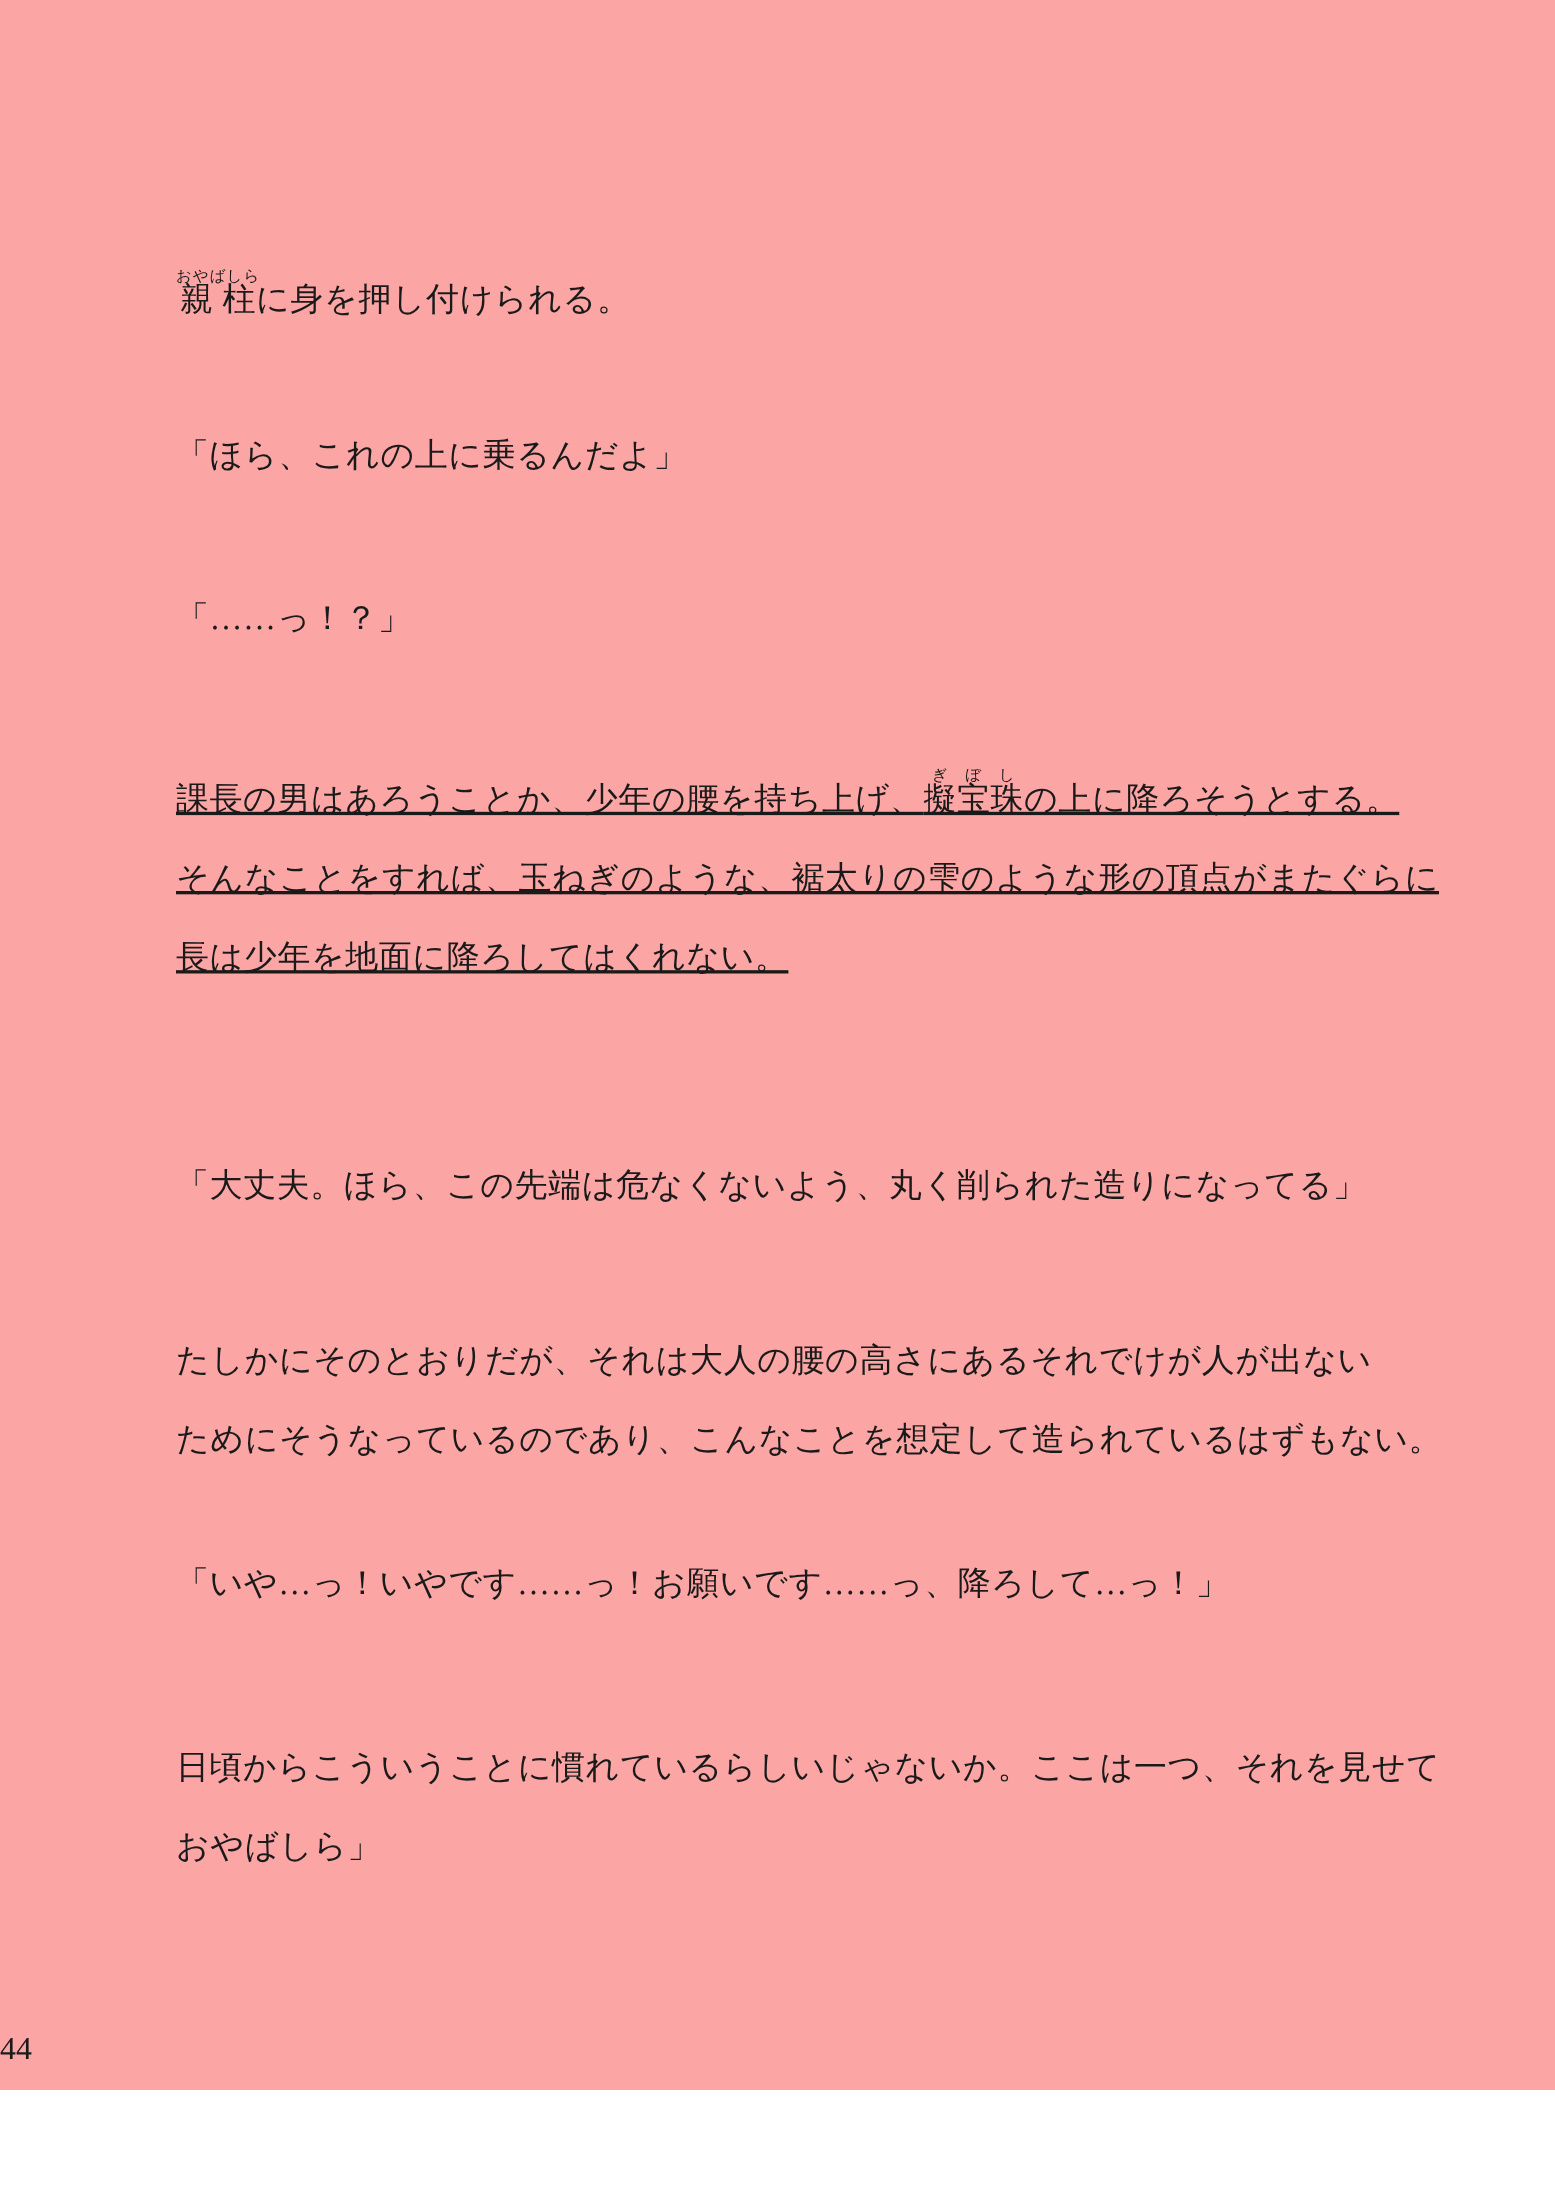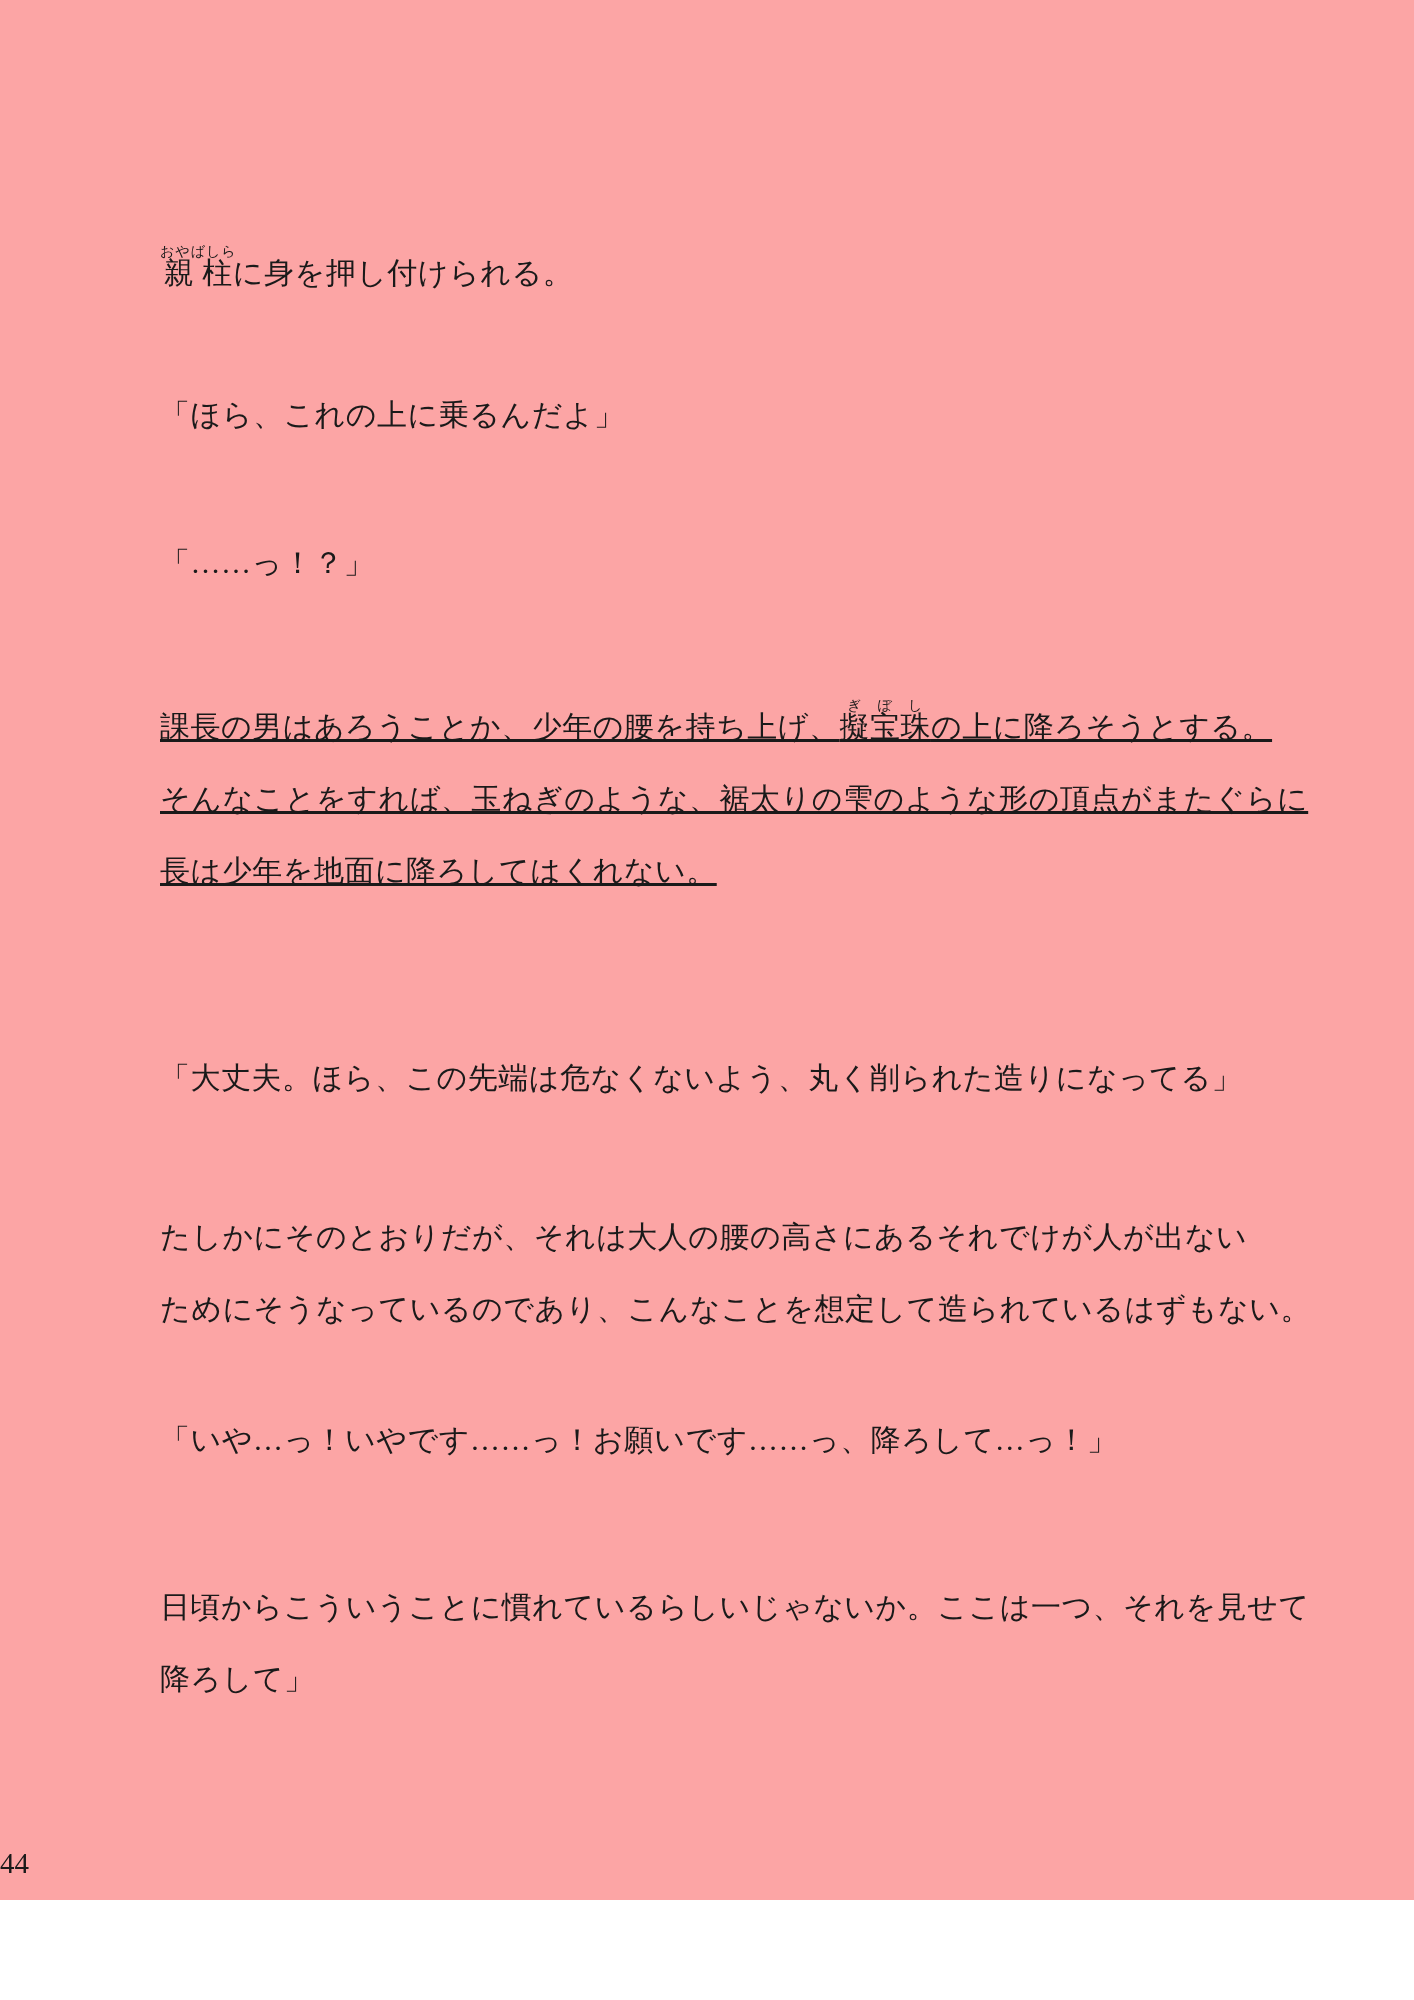--- a/index.html
+++ b/index.html
@@ -83,17 +83,17 @@
       </div>
       <div class="paragraph para-5">
         <div class="line"><span>たしかにそのとおりだが、それは大人の腰の高さにあるそれでけが人が出ない</span></div>
         <div class="line"><span>ためにそうなっているのであり、こんなことを想定して造られているはずもない。</span></div>
       </div>
       <div class="paragraph para-6">
         <div class="line"><span>「いや…っ！いやです……っ！お願いです……っ、降ろして…っ！」</span></div>
       </div>
       <div class="paragraph para-7">
         <div class="line"><span>日頃からこういうことに慣れているらしいじゃないか。ここは一つ、それを見せて</span></div>
-        <div class="line"><span>降ろして」</span></div>
+        <div class="line"><span>おやばしら」</span></div>
       </div>
     </div>
   <div class="page-number">44</div>
 </div>
 
 </body></html>

